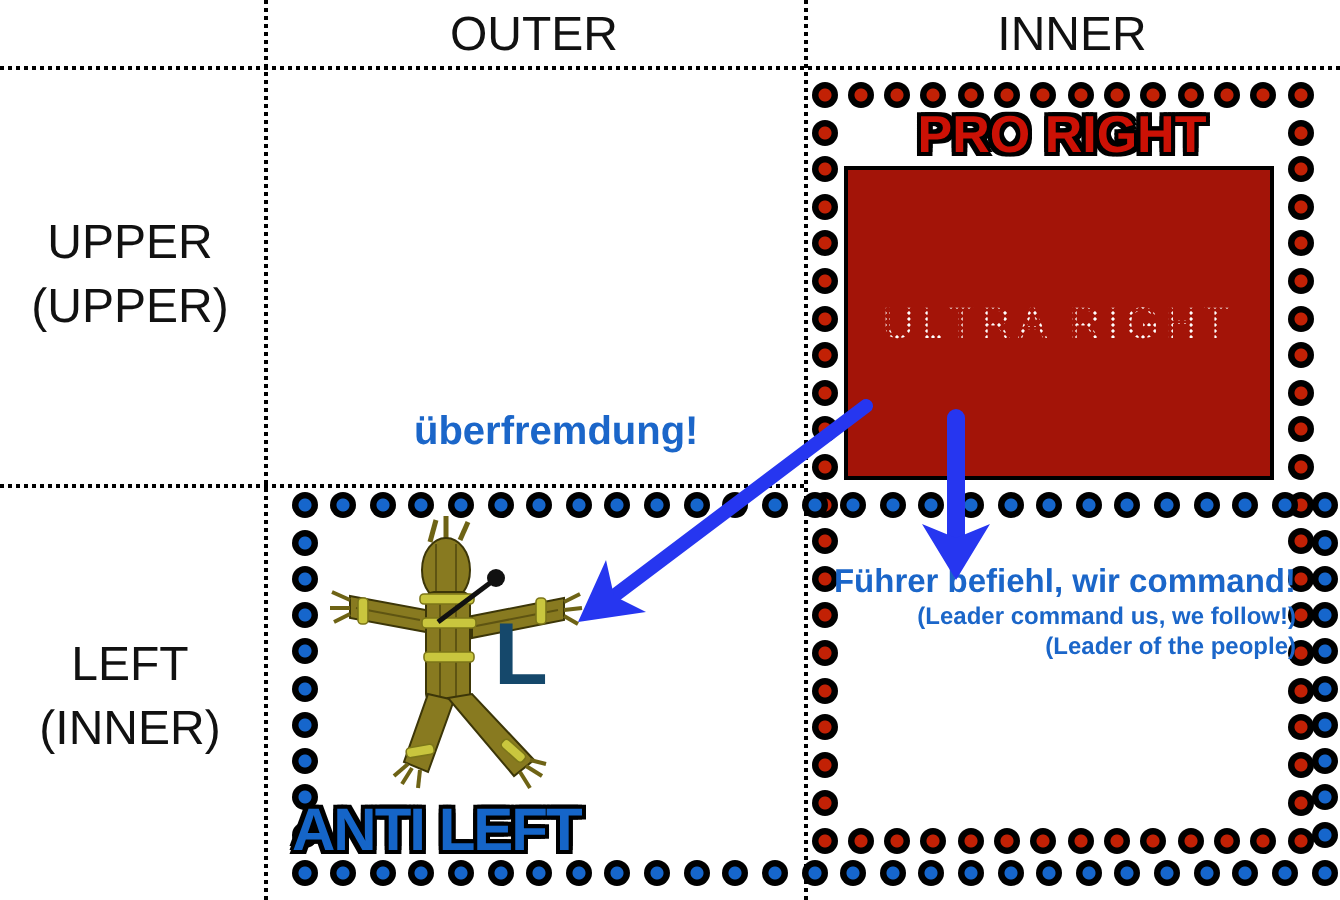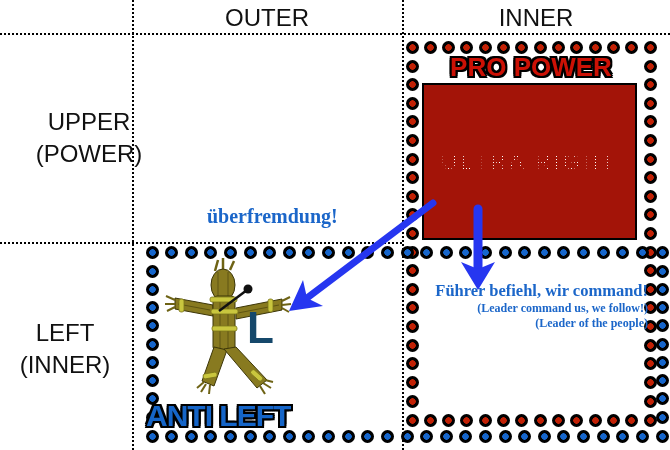--- a/index.html
+++ b/index.html
@@ -33,21 +33,21 @@
     font-size:26px;font-weight:bold;color:var(--pro-red);
     text-shadow:-2px -2px 0 #000,2px -2px 0 #000,-2px 2px 0 #000,2px 2px 0 #000,
                 -2px 0 0 #000,2px 0 0 #000,0 -2px 0 #000,0 2px 0 #000;
   }
   #anti-left{
     position:absolute;left:146px;top:399px;z-index:6;
     font-size:30px;font-weight:bold;letter-spacing:-1px;color:var(--anti-blue);
     text-shadow:-2px -2px 0 #000,2px -2px 0 #000,-2px 2px 0 #000,2px 2px 0 #000,
                 -2px 0 0 #000,2px 0 0 #000,0 -2px 0 #000,0 2px 0 #000;
   }
-  .handwriting{font-family:Liberation Serif, serif;font-weight:bold;color:var(--hand-blue);}
+  .handwriting{font-family:Liberation Sans, sans-serif;font-weight:bold;color:var(--hand-blue);}
   #uberfremdung{position:absolute;left:207px;top:205px;font-size:20px;z-index:6;}
   #quote-block{position:absolute;left:402px;top:282px;width:246px;text-align:right;z-index:6;line-height:1.1;}
   #quote-block .big{font-size:16.5px;}
   #quote-block .small{font-size:12px;margin-top:2px;}
   #quote-block .big2{font-size:17px;margin-top:7px;letter-spacing:1px;}
   #doll-letter{
     position:absolute;left:247px;top:303px;z-index:5;
     font-size:44px;font-weight:bold;color:var(--letter-navy);
     font-family:"Liberation Sans",sans-serif;
   }
@@ -60,23 +60,23 @@
 <div id="canvas">
 
   <div class="gridline gl-v" style="left:132px;top:0;height:450px;"></div>
   <div class="gridline gl-v" style="left:402px;top:0;height:450px;"></div>
   <div class="gridline gl-h" style="left:0;top:33px;width:670px;"></div>
   <div class="gridline gl-h" style="left:0;top:242px;width:402px;"></div>
 
   <div class="col-header" style="left:132px;width:270px;">OUTER</div>
   <div class="col-header" style="left:402px;width:268px;">INNER</div>
 
-  <div class="row-header" style="top:106px;padding-left:24px;">
+  <div class="row-header" style="top:106px;">
     <div>UPPER</div>
-    <div>(POWER)</div>
+    <div>(UPPER)</div>
   </div>
   <div class="row-header" style="top:317px;">
     <div>LEFT</div>
     <div>(INNER)</div>
   </div>
 
   <div id="dots-layer">
       <div class="dot" style="left: 405.5px; top: 40.5px; background: radial-gradient(circle, rgb(194, 33, 5) 0px, rgb(194, 33, 5) 3px, rgb(0, 0, 0) 3.5px);"></div>
       <div class="dot" style="left: 423.808px; top: 40.5px; background: radial-gradient(circle, rgb(194, 33, 5) 0px, rgb(194, 33, 5) 3px, rgb(0, 0, 0) 3.5px);"></div>
       <div class="dot" style="left: 442.115px; top: 40.5px; background: radial-gradient(circle, rgb(194, 33, 5) 0px, rgb(194, 33, 5) 3px, rgb(0, 0, 0) 3.5px);"></div>
@@ -214,21 +214,21 @@
       <div class="dot" style="left: 655.5px; top: 355.75px; background: radial-gradient(circle, rgb(22, 102, 204) 0px, rgb(22, 102, 204) 3px, rgb(0, 0, 0) 3.5px);"></div>
       <div class="dot" style="left: 655.5px; top: 374px; background: radial-gradient(circle, rgb(22, 102, 204) 0px, rgb(22, 102, 204) 3px, rgb(0, 0, 0) 3.5px);"></div>
       <div class="dot" style="left: 655.5px; top: 392.25px; background: radial-gradient(circle, rgb(22, 102, 204) 0px, rgb(22, 102, 204) 3px, rgb(0, 0, 0) 3.5px);"></div>
       <div class="dot" style="left: 655.5px; top: 410.5px; background: radial-gradient(circle, rgb(22, 102, 204) 0px, rgb(22, 102, 204) 3px, rgb(0, 0, 0) 3.5px);"></div>
     </div>
 
   <div id="ultra-box">
     <span id="ultra-label">ULTRA RIGHT</span>
   </div>
 
-  <div id="pro-right">PRO POWER</div>
+  <div id="pro-right">PRO RIGHT</div>
   <div id="anti-left">ANTI LEFT</div>
 
   <div id="uberfremdung" class="handwriting">überfremdung!</div>
   <div id="quote-block" class="handwriting">
     <div class="big">Führer befiehl, wir command!</div>
     <div class="small">(Leader command us, we follow!)</div>
     <div class="small">(Leader of the people)</div>
   </div>
 
   <svg id="doll-svg" width="145" height="145" viewBox="0 0 145 145">

